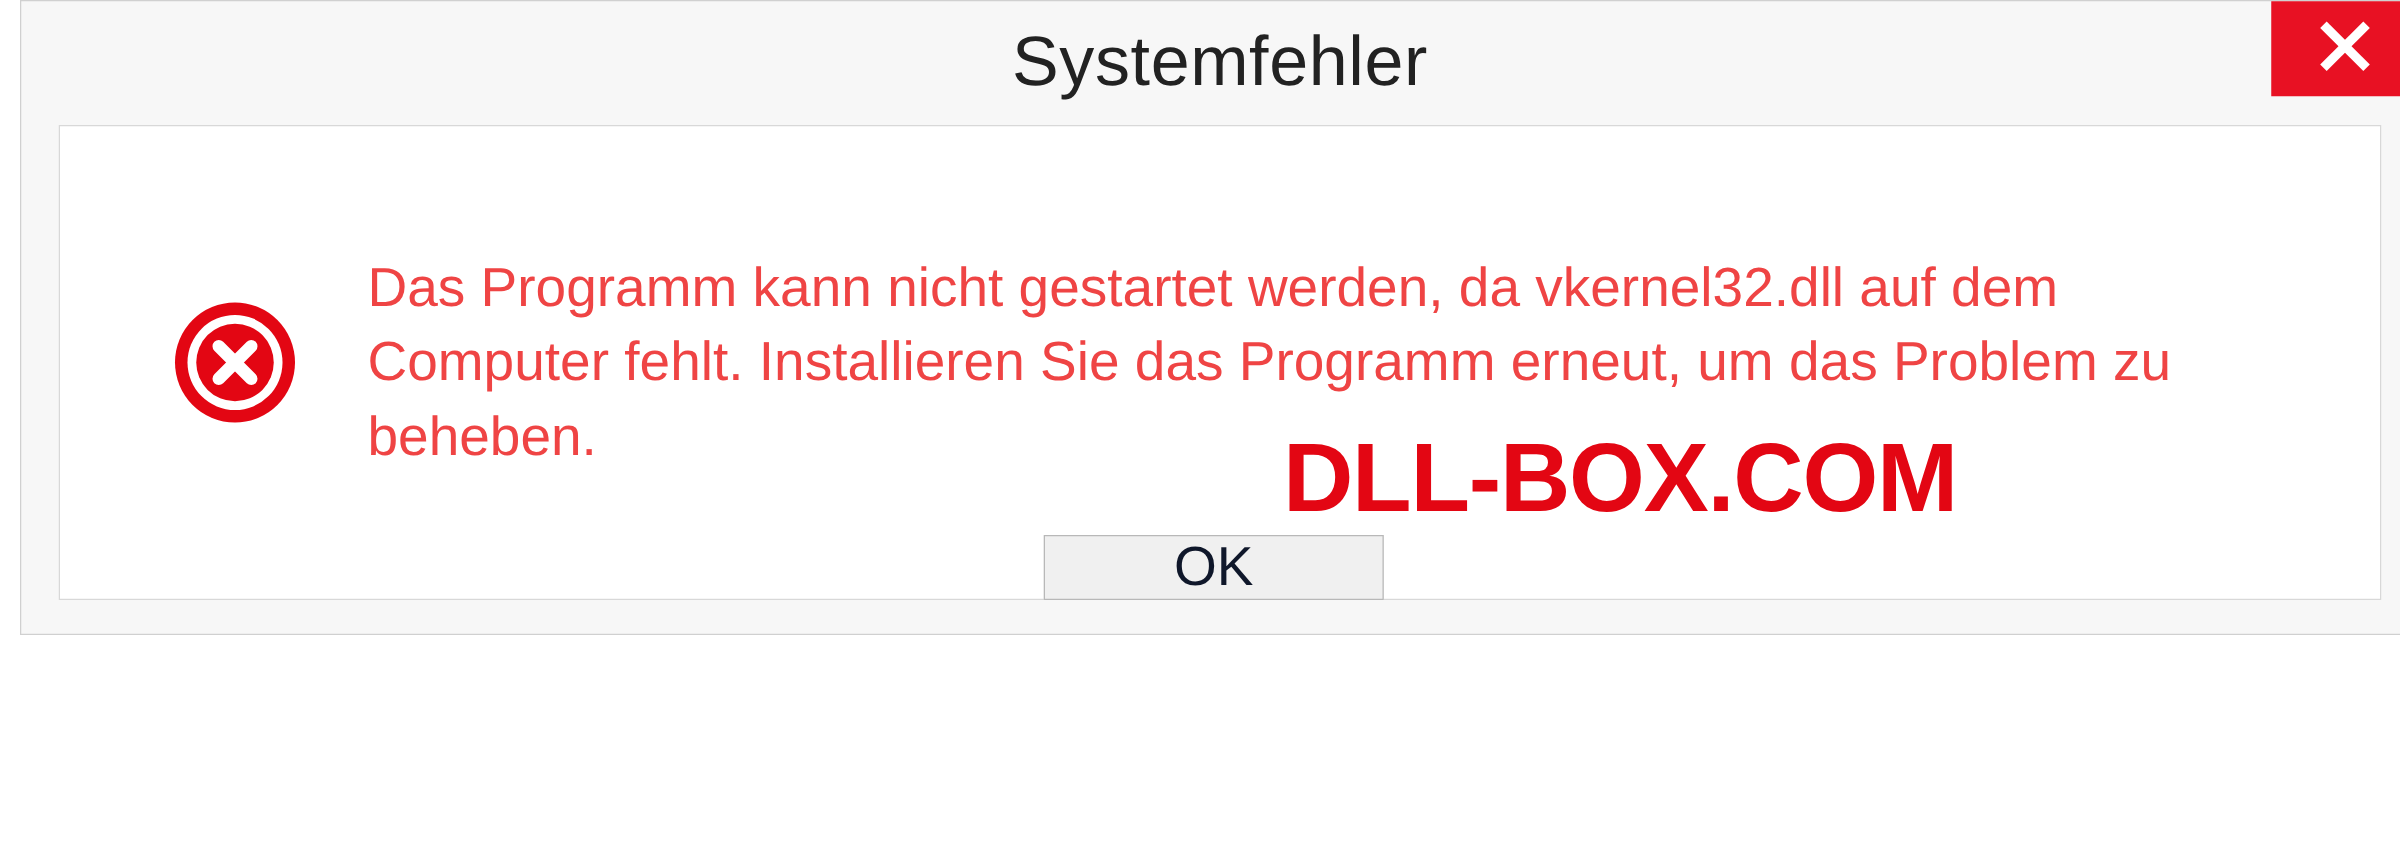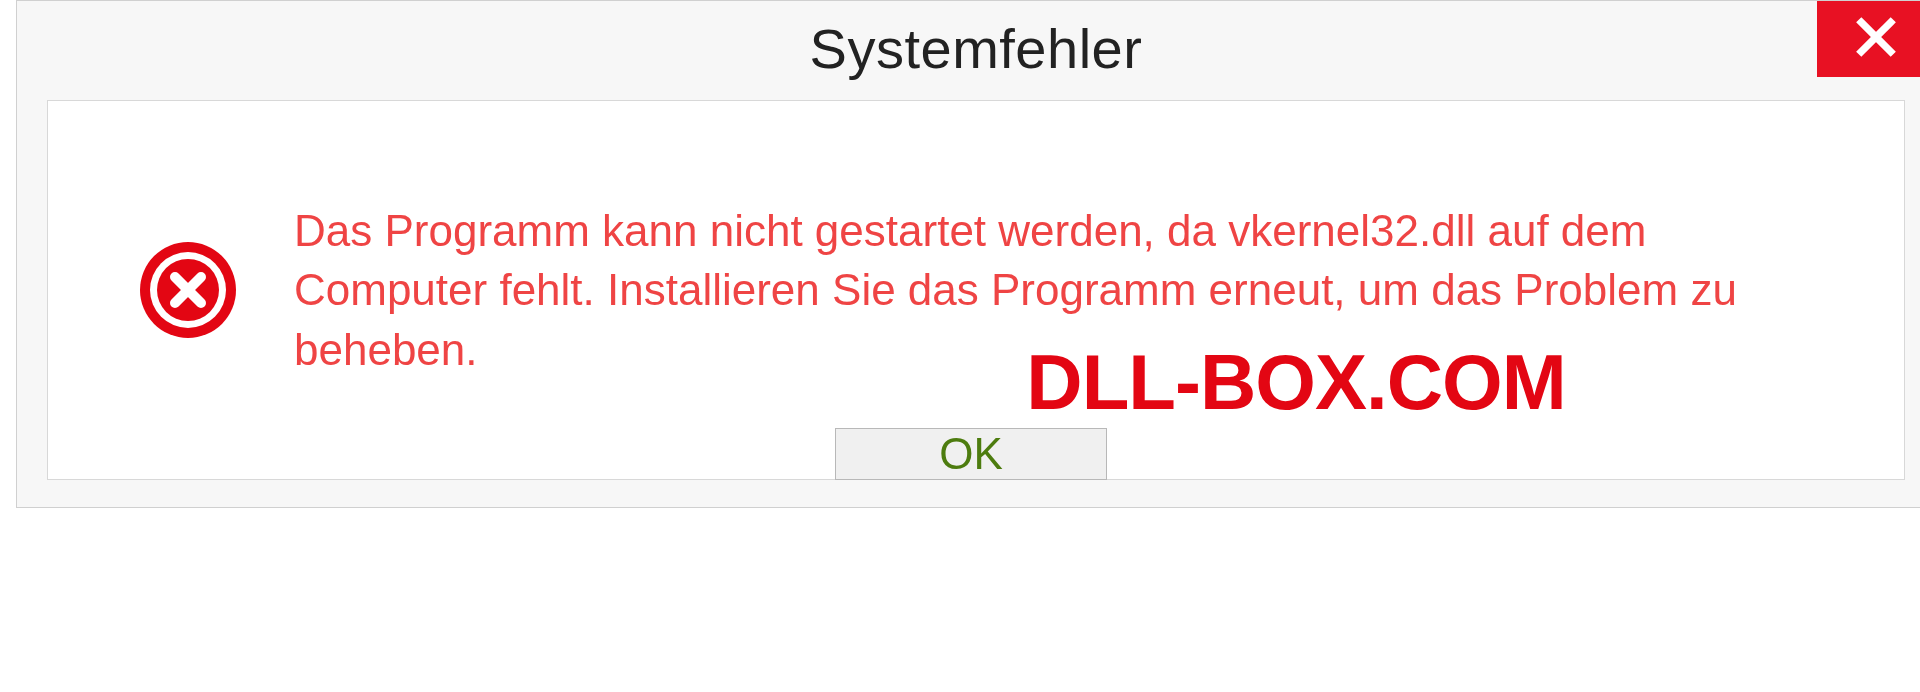--- a/index.html
+++ b/index.html
@@ -103,21 +103,21 @@
       font-family: Arial, Helvetica, sans-serif;
       letter-spacing: -1px;
       margin-left: 640px;
     }
     .ok-button {
       width: 272px;
       height: 80px;
       background: #f0f0f0;
       border: 1px solid #b8b8b8;
       font-size: 44px;
-      color: #4d7c0f;
+      color: #0f172a;
       display: flex;
       align-items: center;
       justify-content: center;
       cursor: pointer;
       margin-right: 10px;
     }
   </style>
 </head>
 <body>
 

